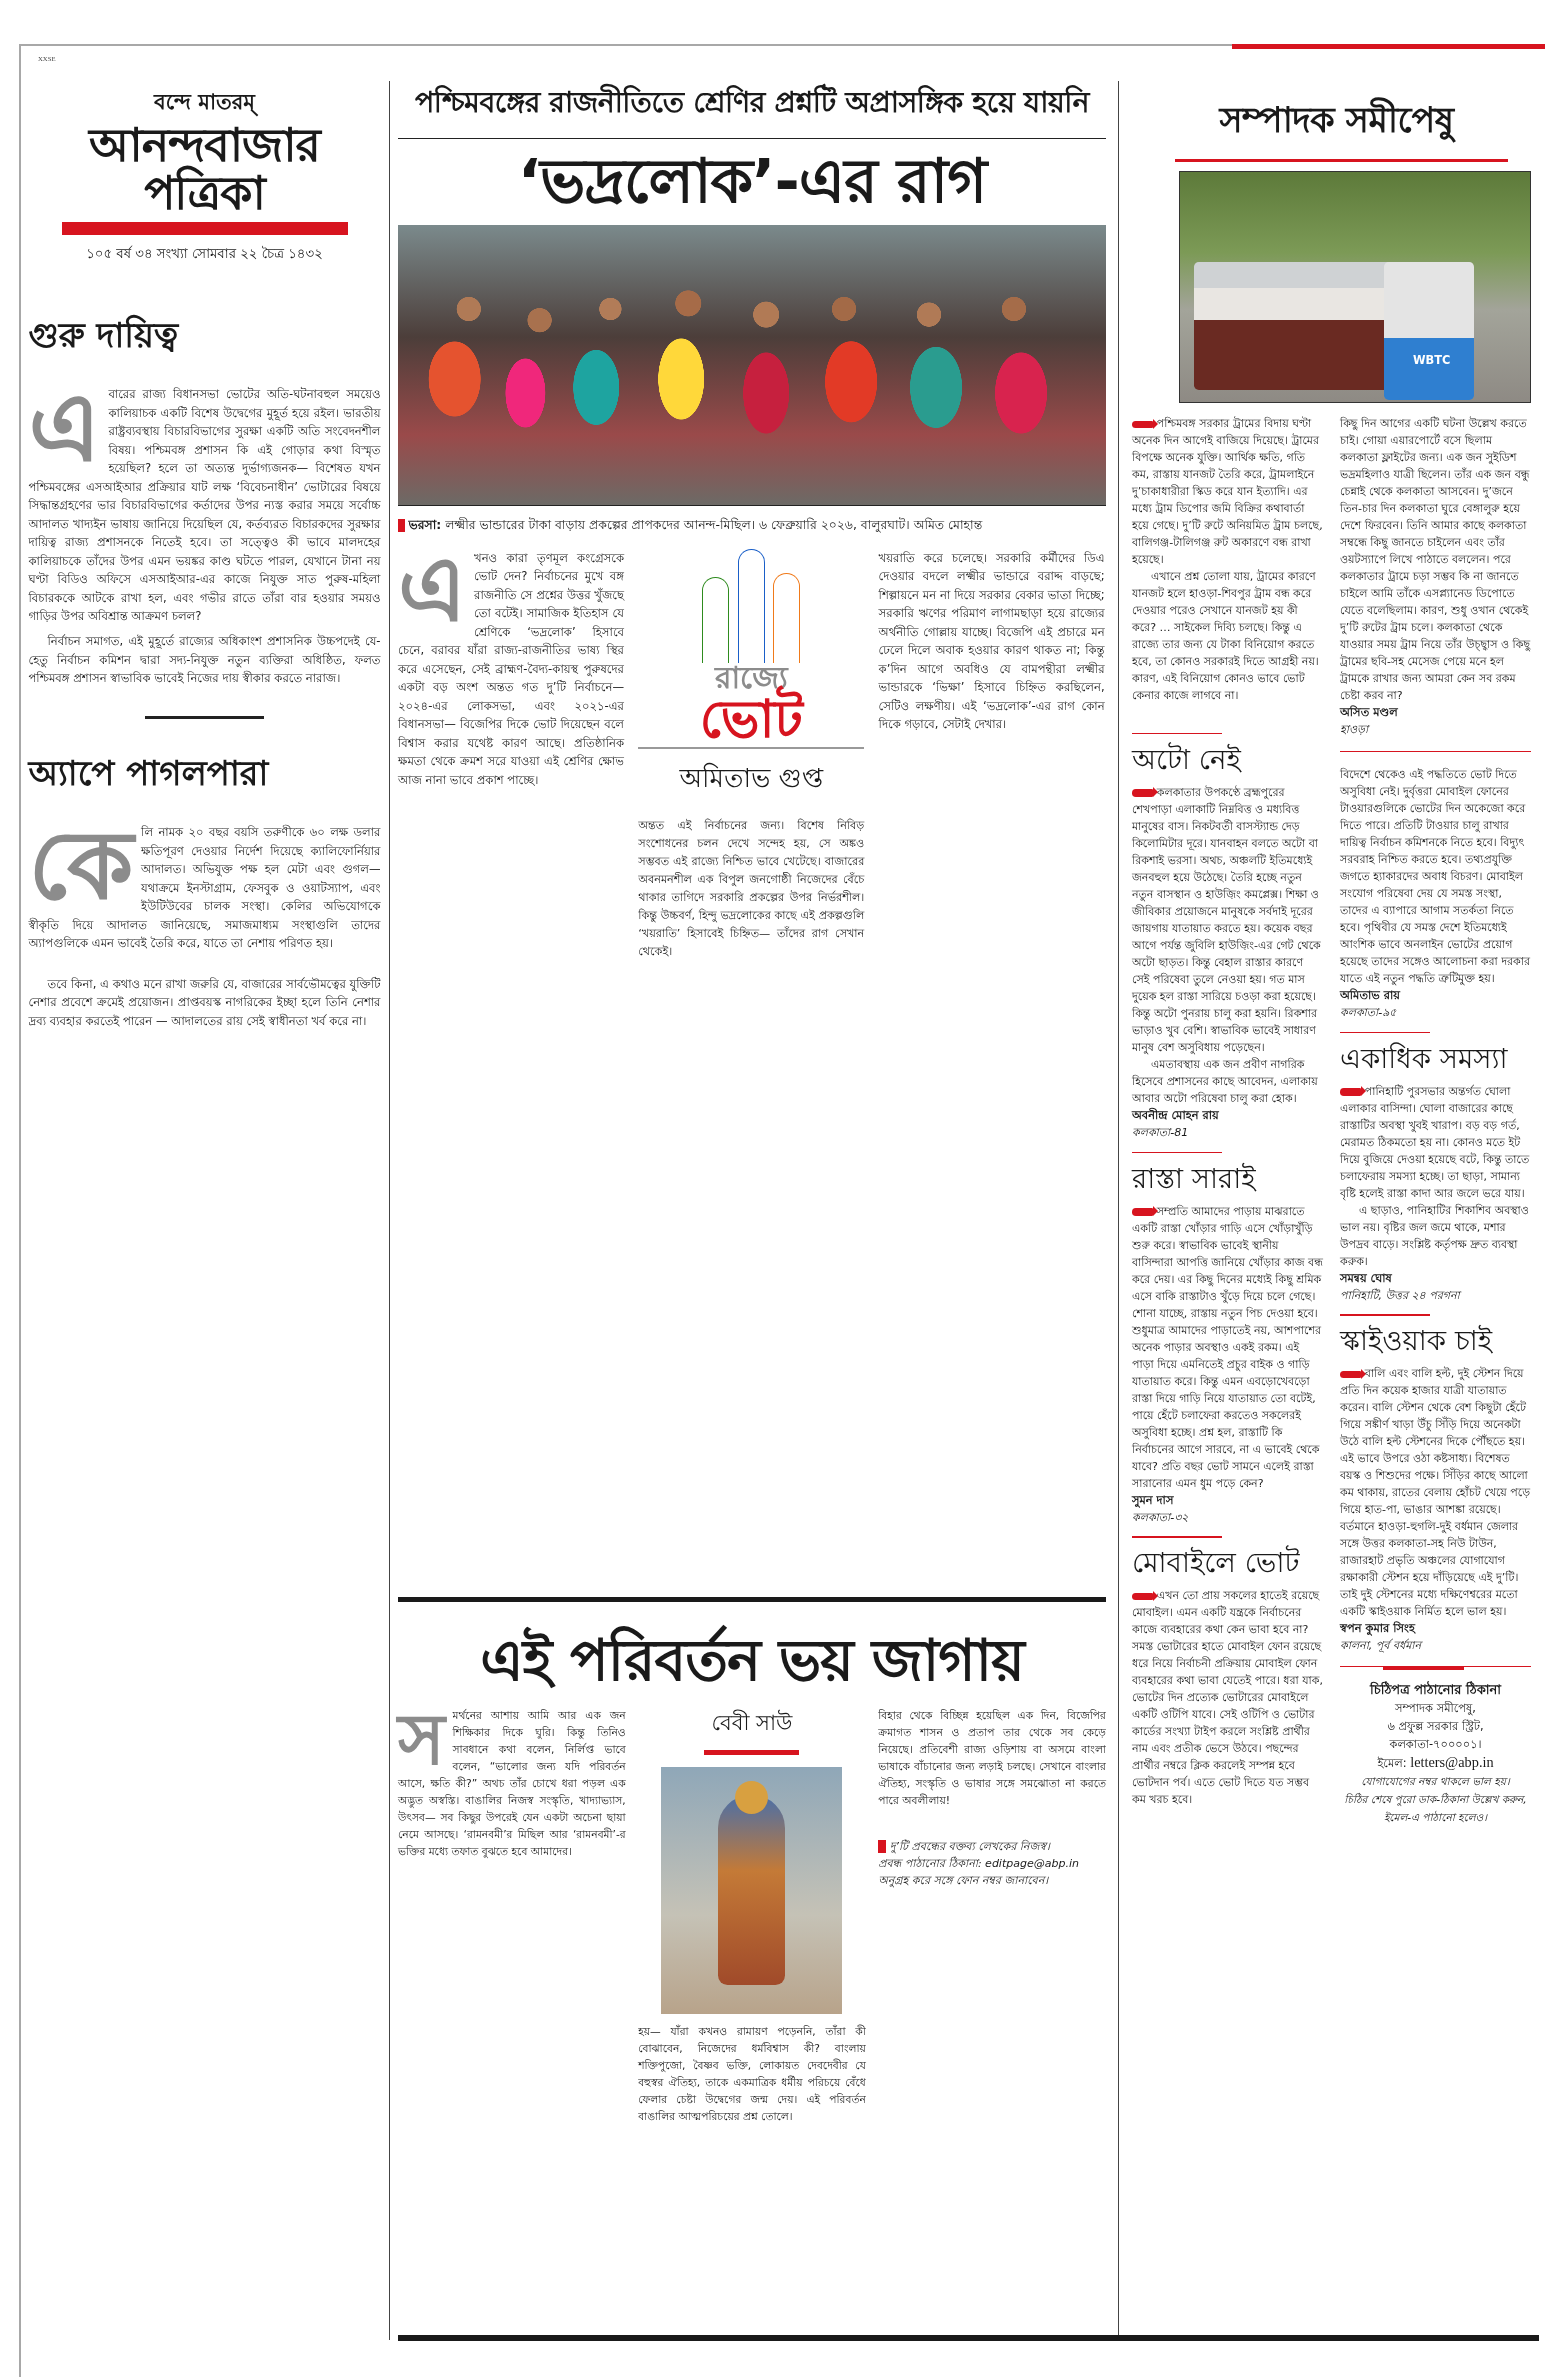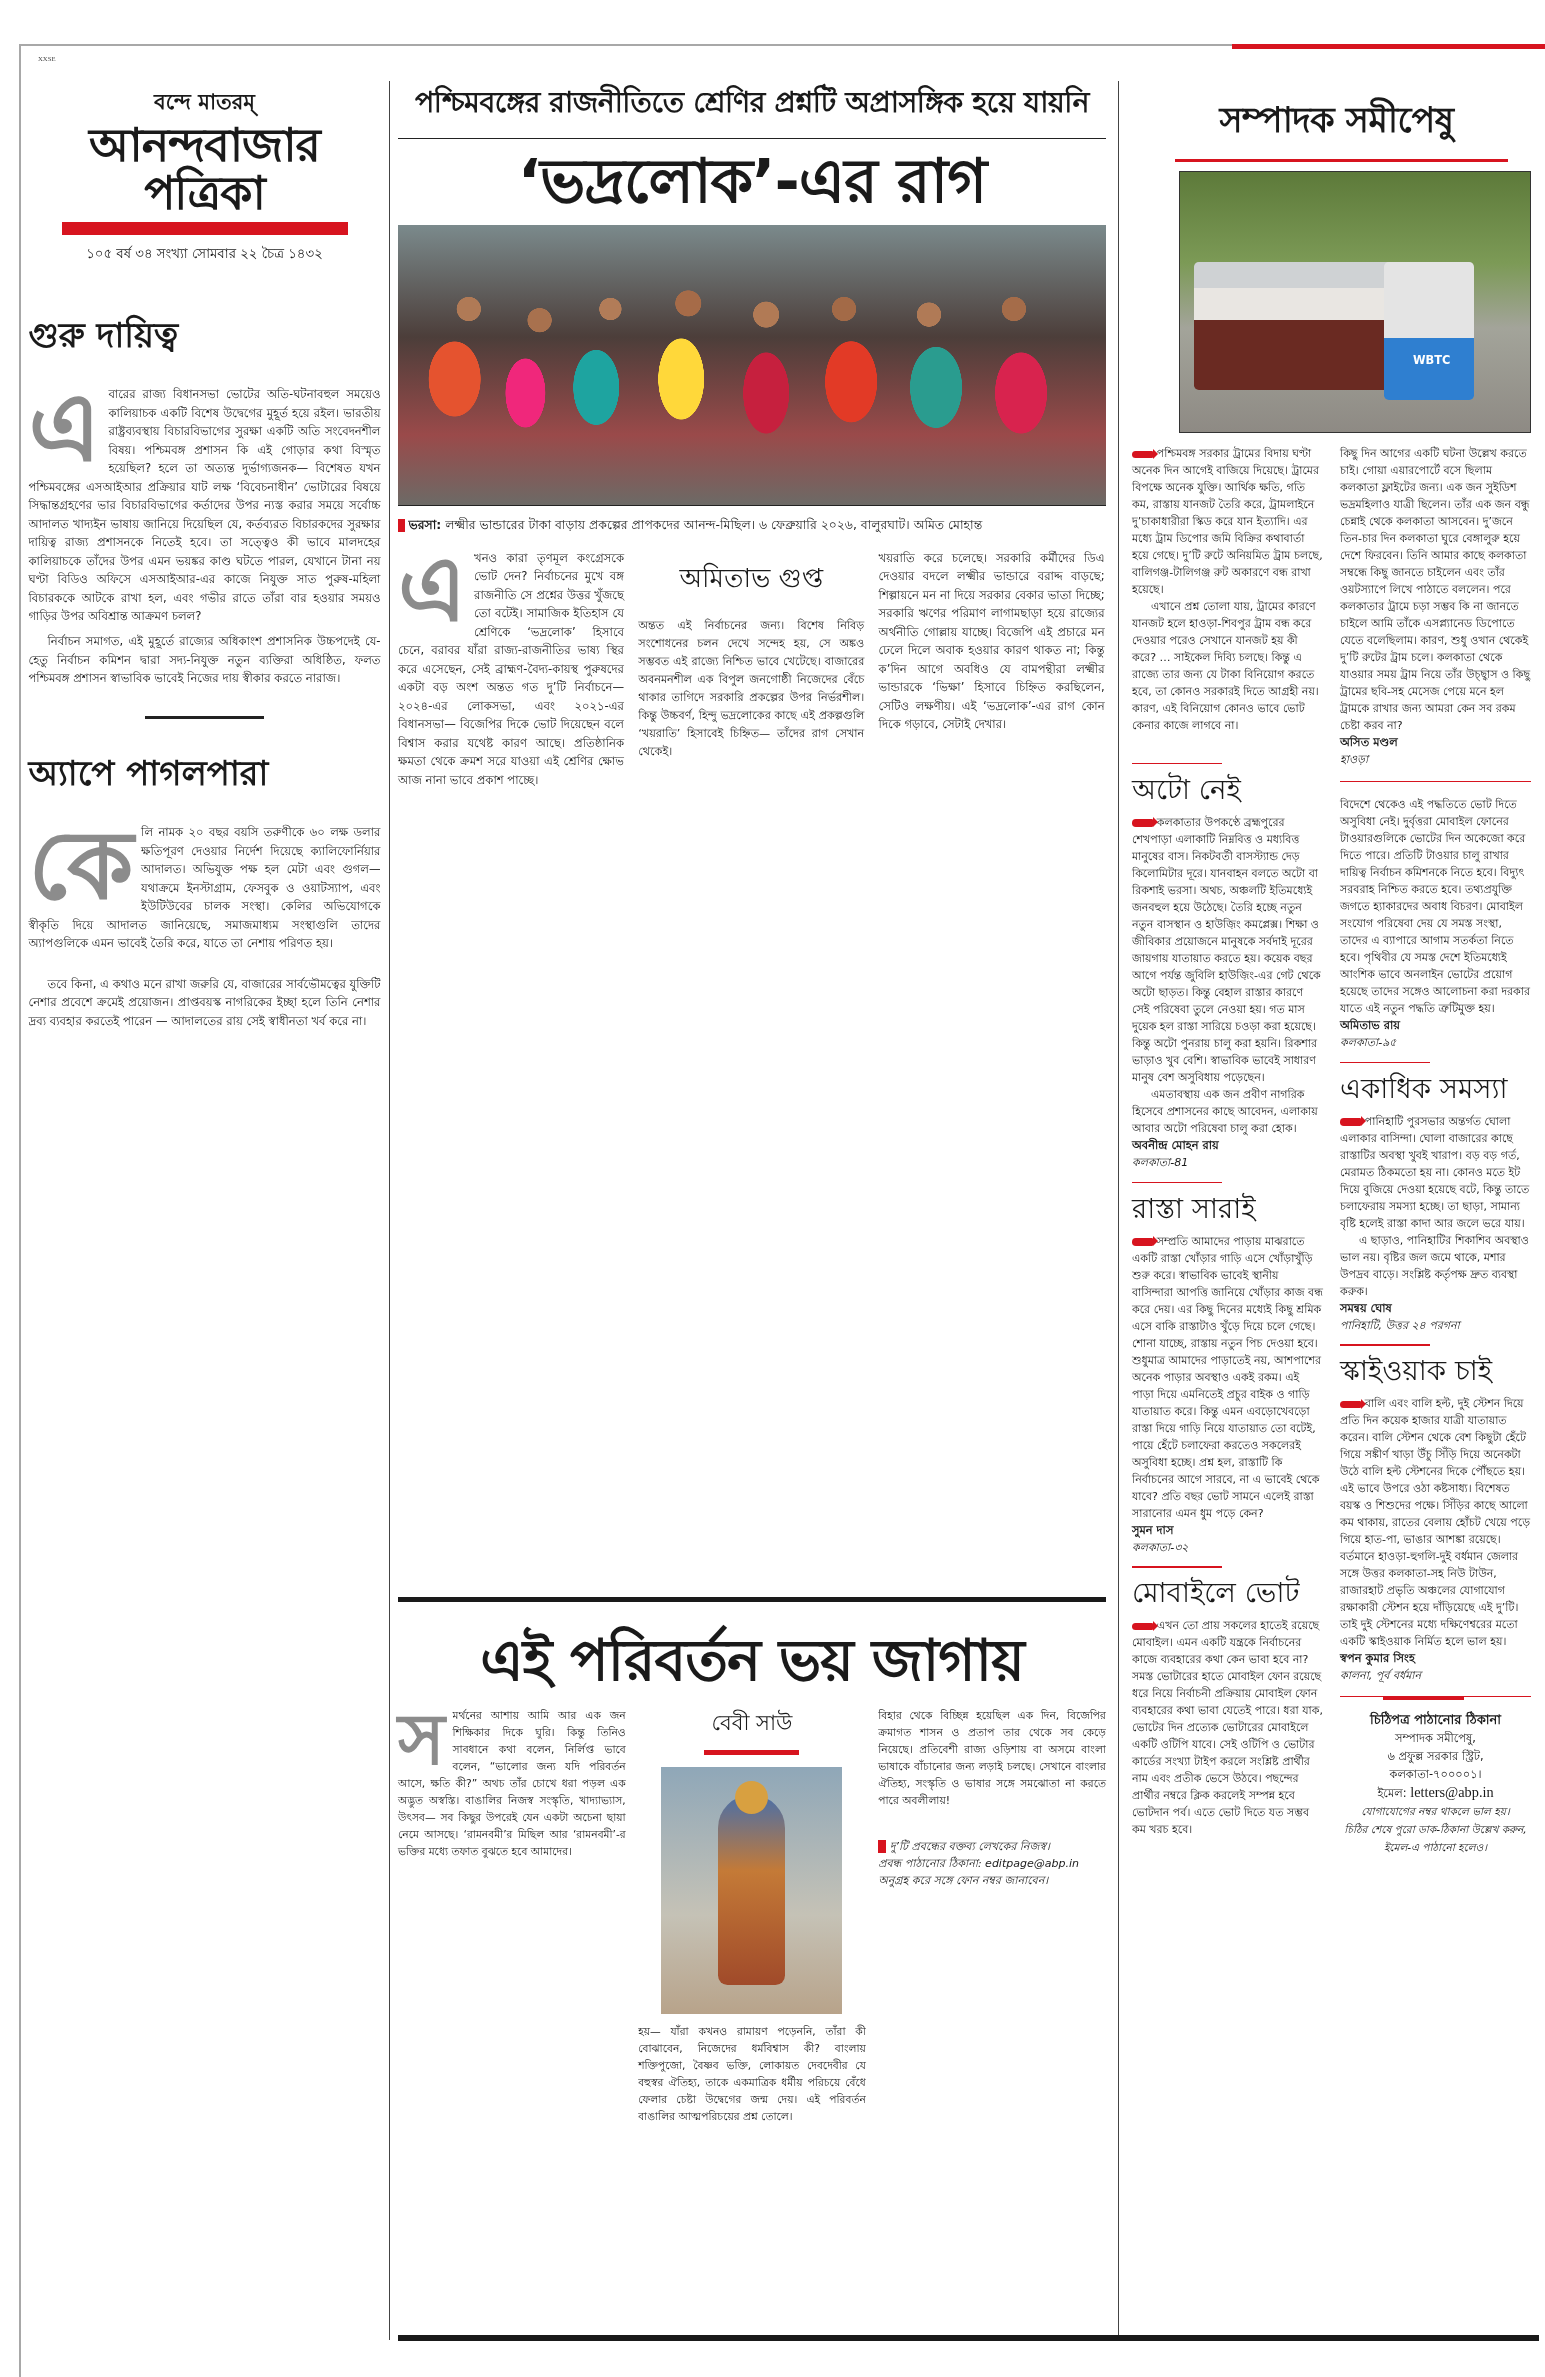--- a/index.html
+++ b/index.html
@@ -71,21 +71,21 @@
   .idol::before{content:"";position:absolute;left:57px;top:28.5px;width:67px;height:190px;border-radius:33px 33px 9.5px 9.5px;background:linear-gradient(180deg,#4a6fa8 0%,#c47a37 40%,#a04a2a 100%)}
   .idol::after{content:"";position:absolute;left:74px;top:14.3px;width:33px;height:33px;border-radius:50%;background:#d8a040}
   .disclaimer{font-size:11px;font-style:italic;line-height:17px;margin-top:28.5px;font-family:"DejaVu Sans",sans-serif}
   .disclaimer .mark{display:inline-block;width:7.6px;height:12.4px;background:#d7141f;vertical-align:middle;margin-right:3.8px}
   .bottom-rule{position:absolute;left:398px;top:2335px;width:1141px;height:5.7px;background:#1a1a1a}
 
   
   .right{position:absolute;left:1132px;top:93px;width:409px}
   .letters-head{text-align:center;font-size:35px;font-weight:900;font-family:"DejaVu Sans",sans-serif;letter-spacing:-0.5px}
   .letters-bar{height:3.8px;background:#d7141f;margin:6.7px 33px 0 43px}
-  .tram-photo{margin:8.6px 0 0 47px;width:352px;height:262px;border:1px solid #333;position:relative;overflow:hidden;
+  .tram-photo{margin:8.6px 0 0 47px;width:352px;height:232px;border:1px solid #333;position:relative;overflow:hidden;
     background:linear-gradient(180deg,#5d7a3a 0%,#7c9a56 35%,#a3a49a 60%,#8e8a84 100%)}
   .tram-body{position:absolute;left:14.3px;top:90px;width:266px;height:128px;background:linear-gradient(180deg,#cfd2d4 0 20%,#e9e6e2 20% 45%,#6a2a22 45% 100%);border-radius:4.8px}
   .tram-front{position:absolute;left:204px;top:90px;width:90px;height:138px;background:linear-gradient(180deg,#e4e4e4 0 55%,#2f7fd0 55% 100%);border-radius:4.8px}
   .tram-label{position:absolute;left:233px;top:181px;color:#fff;font-weight:bold;font-size:11.4px;font-family:"DejaVu Sans",sans-serif}
   .lcols{display:flex;gap:17px;margin-top:12.4px}
   .lcol{width:191px}
   .lhead{font-size:27.6px;font-family:"DejaVu Sans",sans-serif;line-height:1.25;margin:4.8px 0 6.7px}
   .lhead.big{font-size:34px;line-height:1.2}
   .ltext{font-size:11px;line-height:17px;font-family:"DejaVu Sans",sans-serif}
   .ltext .pen{display:inline-block;width:21px;height:7.6px;background:#d7141f;border-radius:3.8px 1px 1px 3.8px;vertical-align:middle;margin-right:3.8px;position:relative}
@@ -140,20 +140,30 @@
     </div>
   <div class="caption">
     <span class="mark"></span><b>ভরসা:</b> <span>লক্ষ্মীর ভান্ডারের টাকা বাড়ায় প্রকল্পের প্রাপকদের আনন্দ-মিছিল। ৬ ফেব্রুয়ারি ২০২৬, বালুরঘাট। অমিত মোহান্ত</span>
   </div>
   <div class="art-cols">
     <div class="art-col body-text">
       <span class="dropcap" style="font-size:90px;line-height:76px">এ</span>
       <span>খনও কারা তৃণমূল কংগ্রেসকে ভোট দেন? নির্বাচনের মুখে বঙ্গ রাজনীতি সে প্রশ্নের উত্তর খুঁজছে তো বটেই। সামাজিক ইতিহাস যে শ্রেণিকে ‘ভদ্রলোক’ হিসাবে চেনে, বরাবর যাঁরা রাজ্য-রাজনীতির ভাষ্য স্থির করে এসেছেন, সেই ব্রাহ্মণ-বৈদ্য-কায়স্থ পুরুষদের একটা বড় অংশ অন্তত গত দু’টি নির্বাচনে— ২০২৪-এর লোকসভা, এবং ২০২১-এর বিধানসভা— বিজেপির দিকে ভোট দিয়েছেন বলে বিশ্বাস করার যথেষ্ট কারণ আছে। প্রতিষ্ঠানিক ক্ষমতা থেকে ক্রমশ সরে যাওয়া এই শ্রেণির ক্ষোভ আজ নানা ভাবে প্রকাশ পাচ্ছে।</span>
     </div>
     <div class="art-col">
+      <div class="vote-logo">
+        <div class="hands">
+          <div class="hand" style="height:86px;border-color:#2e8b1e"></div>
+          <div class="hand" style="height:114px;border-color:#1a5fc8"></div>
+          <div class="hand" style="height:90px;border-color:#f07a1a"></div>
+        </div>
+        <div class="vote-small">রাজ্যে</div>
+        <div class="vote-big">ভোট</div>
+        <div class="vote-rule"></div>
+      </div>
       <div class="byline">অমিতাভ গুপ্ত</div>
       <div class="body-text" style="font-size:11.2px;line-height:18px">অন্তত এই নির্বাচনের জন্য। বিশেষ নিবিড় সংশোধনের চলন দেখে সন্দেহ হয়, সে অঙ্কও সম্ভবত এই রাজ্যে নিশ্চিত ভাবে খেটেছে। বাজারের অবনমনশীল এক বিপুল জনগোষ্ঠী নিজেদের বেঁচে থাকার তাগিদে সরকারি প্রকল্পের উপর নির্ভরশীল। কিন্তু উচ্চবর্ণ, হিন্দু ভদ্রলোকের কাছে এই প্রকল্পগুলি ‘খয়রাতি’ হিসাবেই চিহ্নিত— তাঁদের রাগ সেখান থেকেই।</div>
     </div>
     <div class="art-col body-text">খয়রাতি করে চলেছে। সরকারি কর্মীদের ডিএ দেওয়ার বদলে লক্ষ্মীর ভান্ডারে বরাদ্দ বাড়ছে; শিল্পায়নে মন না দিয়ে সরকার বেকার ভাতা দিচ্ছে; সরকারি ঋণের পরিমাণ লাগামছাড়া হয়ে রাজ্যের অর্থনীতি গোল্লায় যাচ্ছে। বিজেপি এই প্রচারে মন ঢেলে দিলে অবাক হওয়ার কারণ থাকত না; কিন্তু ক’দিন আগে অবধিও যে বামপন্থীরা লক্ষ্মীর ভান্ডারকে ‘ভিক্ষা’ হিসাবে চিহ্নিত করছিলেন, সেটিও লক্ষণীয়। এই ‘ভদ্রলোক’-এর রাগ কোন দিকে গড়াবে, সেটাই দেখার।</div>
   </div>
 </div>
 
 <div class="sec-rule"></div>
 <div class="head2">এই পরিবর্তন ভয় জাগায়</div>
 <div class="art2">

